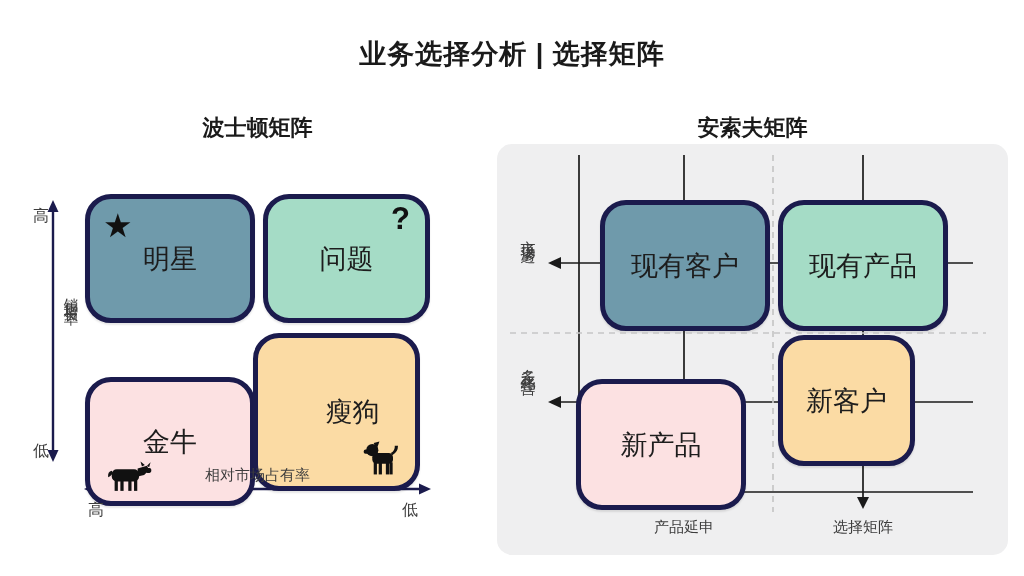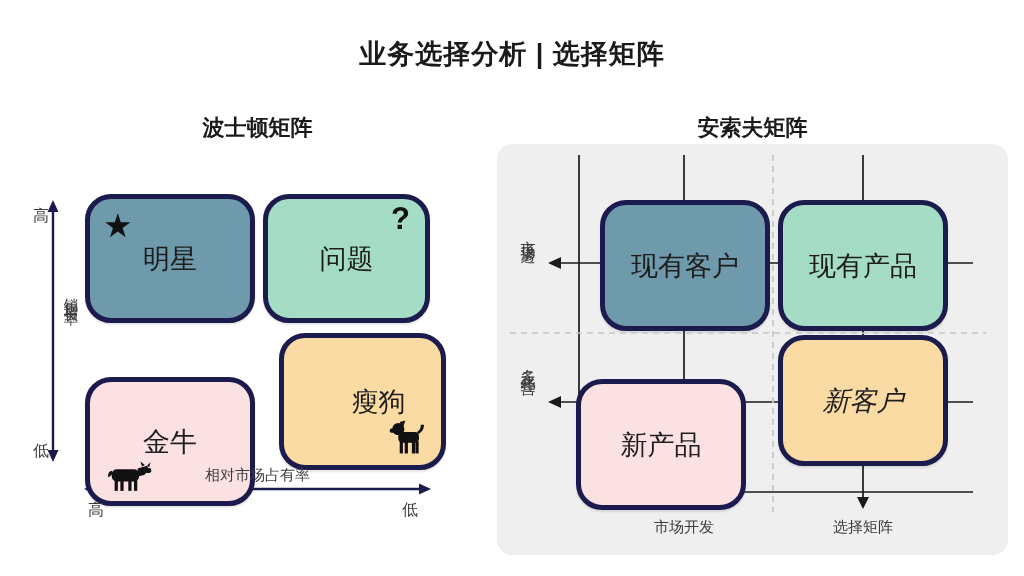--- a/index.html
+++ b/index.html
@@ -17,25 +17,25 @@
   svg.layer{left:0;top:0;width:1024px;height:576px;pointer-events:none;}
   .under{z-index:1;} .over{z-index:3;}
   .quad{border:5px solid var(--border-navy);border-radius:26px;box-sizing:border-box;
         display:flex;align-items:center;justify-content:center;font-size:27px;color:#1d1d1d;
         z-index:2;box-shadow:0 2px 2px rgba(0,0,0,0.10);}
   .q-blue{background:var(--quad-blue);} .q-teal{background:var(--quad-teal);}
   .q-pink{background:var(--quad-pink);margin-top:44px;} .q-orange{background:var(--quad-orange);}
   .b-star{left:85px;top:194px;width:170px;height:129px;}
   .b-question{left:263px;top:194px;width:167px;height:129px;}
   .b-cow{left:85px;top:333px;width:170px;height:129px;}
-  .b-dog{left:279px;top:333px;width:167px;height:137px;padding-left:32px;}
+  .b-dog{left:253px;top:333px;width:167px;height:158px;padding-left:32px;}
   .a-1{left:600px;top:200px;width:170px;height:131px;}
   .a-2{left:778px;top:200px;width:170px;height:131px;}
   .a-3{left:576px;top:335px;width:170px;height:131px;}
-  .a-4{left:778px;top:335px;width:170px;height:131px;font-style:italic;}
+  .a-4{left:778px;top:335px;width:137px;height:131px;}
   .corner{position:absolute;line-height:1;}
   .star-glyph{left:13px;top:10px;font-size:33px;color:#111;}
   .question-glyph{right:15px;top:4px;font-size:31px;font-weight:700;color:#111;}
   .animal{position:absolute;}
   .animal svg{display:block;fill:#111;}
   .cow-pos{left:16px;bottom:8px;}
   .dog-pos{right:12px;bottom:8px;}
   .axis-text{font-size:15px;color:var(--text-muted);z-index:4;}
   .axis-end{font-size:16px;color:var(--text-muted);z-index:4;}
   .v-text{writing-mode:vertical-rl;text-orientation:upright;letter-spacing:3px;z-index:4;}
@@ -147,16 +147,16 @@
 
   <div class="abs axis-end" style="left:33px;top:206px;">高</div>
   <div class="abs axis-end" style="left:33px;top:441px;">低</div>
   <div class="abs axis-text v-text" style="left:61px;top:287px;font-size:14.5px;">销售增长率</div>
   <div class="abs axis-text center" style="left:85px;top:466px;width:345px;">相对市场占有率</div>
   <div class="abs axis-end" style="left:88px;top:500px;">高</div>
   <div class="abs axis-end" style="left:402px;top:500px;">低</div>
 
   <div class="abs axis-text v-text" style="left:518px;top:228px;font-size:15px;">市场渗透</div>
   <div class="abs axis-text v-text" style="left:518px;top:357px;font-size:15px;">多元化经营</div>
-  <div class="abs axis-text center" style="left:628px;top:518px;width:112px;font-size:15px;">市场开发</div>
+  <div class="abs axis-text center" style="left:628px;top:518px;width:112px;font-size:15px;">产品延申</div>
   <div class="abs axis-text center" style="left:807px;top:518px;width:112px;font-size:15px;">选择矩阵</div>
 
 </div>
 
 </body></html>

